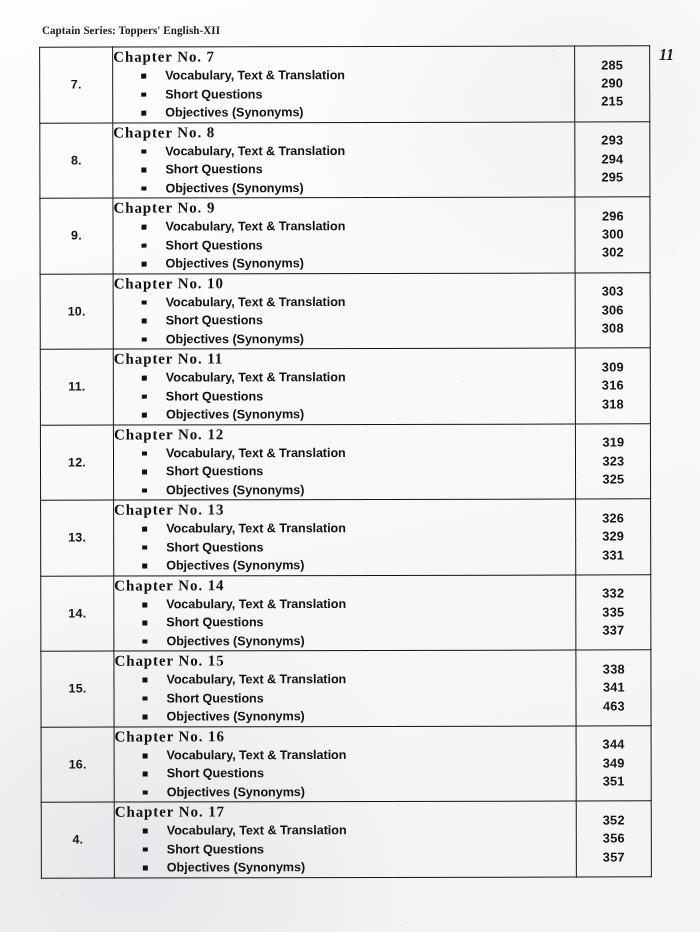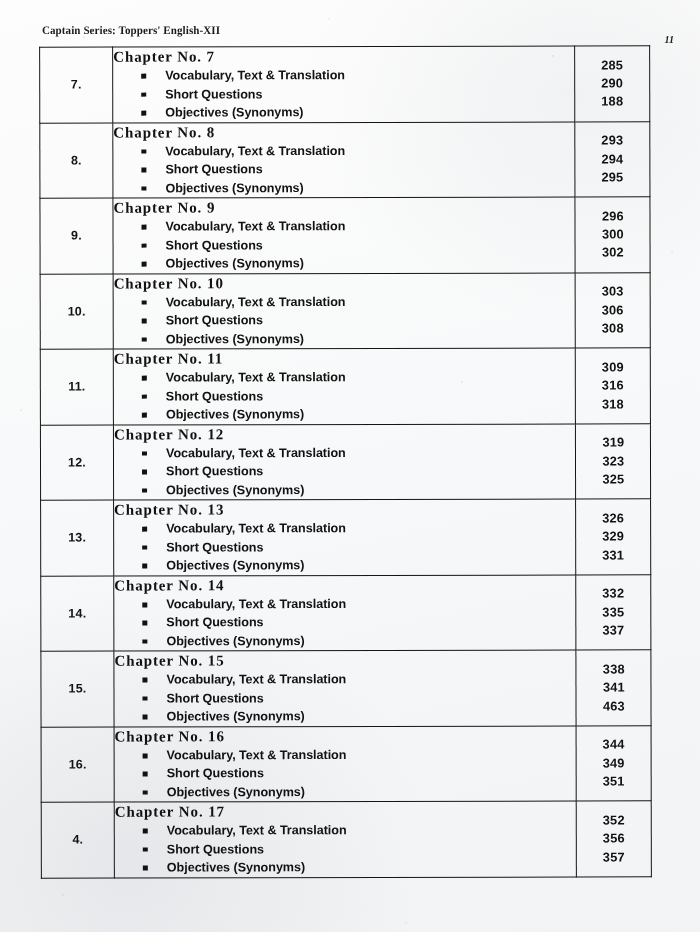--- a/index.html
+++ b/index.html
@@ -49,24 +49,24 @@
     font-family: "Liberation Serif", serif;
     font-size: 11px;
     font-weight: 600;
     letter-spacing: .1px;
     color: #1b1b1b;
     white-space: nowrap;
     transform: skewX(-0.6deg) scaleY(1.04);
   }
   .folio {
     position: absolute;
-    top: 34px;
+    top: 46px;
     right: 26px;
     font-family: "Liberation Serif", serif;
-    font-size: 10px;
+    font-size: 16px;
     font-weight: 700;
     color: #1b1b1b;
     font-style: italic;
   }
 
   
   .tbl-wrap {
     position: absolute;
     left: 40px;
     top: 46px;
@@ -172,21 +172,21 @@
             <div class="chap-title">Chapter No. 7</div>
             <ul class="items">
               <li><span class="sq"></span><span>Vocabulary, Text &amp; Translation</span></li>
               <li><span class="sq"></span><span>Short Questions</span></li>
               <li><span class="sq"></span><span>Objectives (Synonyms)</span></li>
             </ul>
           </td>
           <td class="pages">
             <div>285</div>
             <div>290</div>
-            <div>188</div>
+            <div>215</div>
           </td>
         </tr>
         <tr>
           <td class="rownum">8.</td>
           <td class="body-cell">
             <div class="chap-title">Chapter No. 8</div>
             <ul class="items">
               <li><span class="sq"></span><span>Vocabulary, Text &amp; Translation</span></li>
               <li><span class="sq"></span><span>Short Questions</span></li>
               <li><span class="sq"></span><span>Objectives (Synonyms)</span></li>

